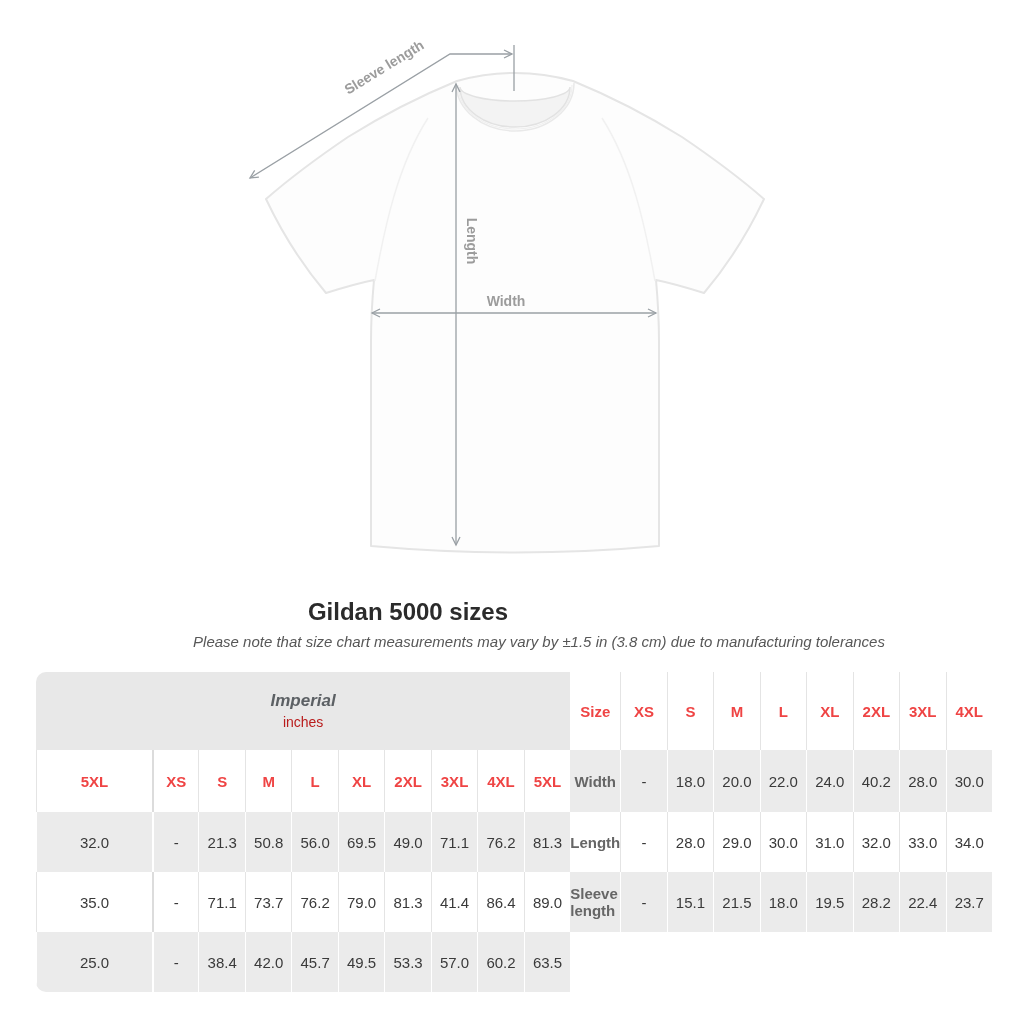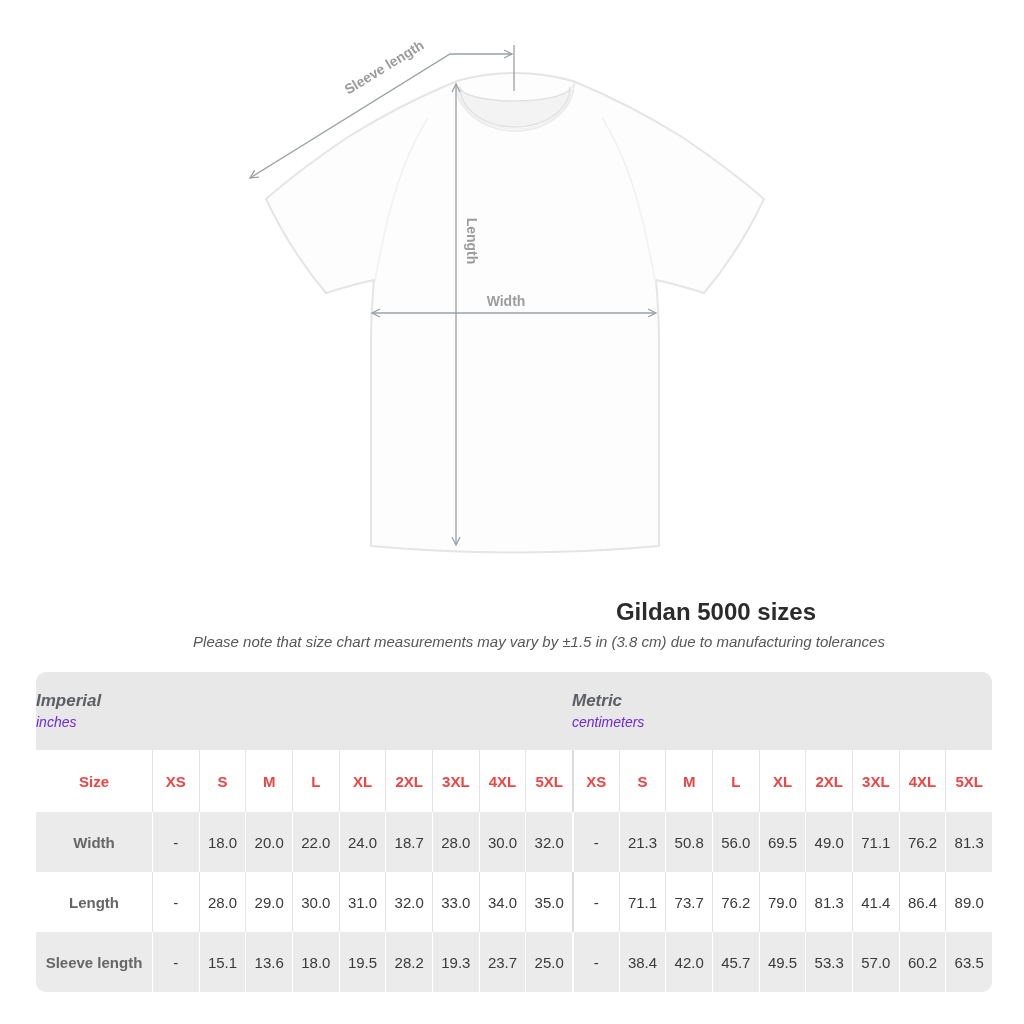--- a/index.html
+++ b/index.html
@@ -1,32 +1,32 @@
 <!DOCTYPE html>
 <html><head>
 <meta charset="utf-8">
 <style>
   html,body{margin:0;padding:0;background:#ffffff;}
   .page{position:relative;width:1024px;height:1024px;background:#ffffff;overflow:hidden;
         font-family:"Liberation Sans","DejaVu Sans",sans-serif;}
   .diagram-svg{position:absolute;left:0;top:0;}
   .diag-label{font-family:"Liberation Sans","DejaVu Sans",sans-serif;font-size:14px;font-weight:700;fill:#9c9c9c;}
-  .page-title{position:absolute;left:0;top:598px;width:816px;text-align:right;margin:0;
+  .page-title{position:absolute;left:0;top:598px;width:816px;text-align:center;margin:0;
               font-size:24px;font-weight:700;color:#2b2b2b;}
   .page-subtitle{position:absolute;left:0;top:633px;width:1024px;text-align:center;margin:0;
                  font-size:15px;font-style:italic;color:#575757;padding-left:27px;}
   .size-table{position:absolute;left:36px;top:672px;width:956px;
               display:grid;grid-template-columns:116px repeat(18,1fr);
               grid-template-rows:78px 62px 60px 60px 60px;
               border-radius:10px;overflow:hidden;background:#ffffff;}
-  .band{background:#e8e8e8;display:flex;flex-direction:column;align-items:flex-start;justify-content:center;grid-row:1;}
+  .band{background:#e8e8e8;display:flex;flex-direction:column;align-items:center;justify-content:center;grid-row:1;}
   .band-left{grid-column:1 / span 10;}
   .band-right{grid-column:11 / span 9;}
   .band .unit-label{font-size:17px;font-weight:700;font-style:italic;color:#5c6064;line-height:22px;}
-  .band .unit-sublabel{font-size:14px;font-style:italic;color:#6d28d9;line-height:20px;}
+  .band .unit-sublabel{font-size:14px;color:#b91c1c;line-height:20px;}
   .cell{display:flex;align-items:center;justify-content:center;font-size:15px;color:#3a3a3a;}
   .hdr{font-weight:700;color:#ef4444;background:#ffffff;}
   .rlab{font-weight:700;color:#666666;}
   .row-gray{background:#ebebeb;}
   .row-white{background:#ffffff;}
   .sep{border-left:1px solid #e4e4e4;}
   .row-gray.sep{border-left-color:#ffffff;}
   .group-start{border-left-width:2px;border-left-style:solid;border-left-color:#dcdcdc;}
   .row-gray.group-start{border-left-color:#ffffff;}
 </style>
@@ -76,24 +76,20 @@
   </svg>
 
   <h1 class="page-title">Gildan 5000 sizes</h1>
   <p class="page-subtitle">Please note that size chart measurements may vary by ±1.5 in (3.8 cm) due to manufacturing tolerances</p>
 
   <div class="size-table">
     <div class="band band-left">
       <div class="unit-label">Imperial</div>
       <div class="unit-sublabel">inches</div>
     </div>
-    <div class="band band-right">
-      <div class="unit-label">Metric</div>
-      <div class="unit-sublabel">centimeters</div>
-    </div>
 
   <div class="cell hdr">Size</div>
       <div class="cell hdr sep">XS</div>
       <div class="cell hdr sep">S</div>
       <div class="cell hdr sep">M</div>
       <div class="cell hdr sep">L</div>
       <div class="cell hdr sep">XL</div>
       <div class="cell hdr sep">2XL</div>
       <div class="cell hdr sep">3XL</div>
       <div class="cell hdr sep">4XL</div>
@@ -106,21 +102,21 @@
       <div class="cell hdr sep">2XL</div>
       <div class="cell hdr sep">3XL</div>
       <div class="cell hdr sep">4XL</div>
       <div class="cell hdr sep">5XL</div>
       <div class="cell rlab row-gray">Width</div>
       <div class="cell row-gray sep">-</div>
       <div class="cell row-gray sep">18.0</div>
       <div class="cell row-gray sep">20.0</div>
       <div class="cell row-gray sep">22.0</div>
       <div class="cell row-gray sep">24.0</div>
-      <div class="cell row-gray sep">18.7</div>
+      <div class="cell row-gray sep">40.2</div>
       <div class="cell row-gray sep">28.0</div>
       <div class="cell row-gray sep">30.0</div>
       <div class="cell row-gray sep">32.0</div>
       <div class="cell row-gray group-start">-</div>
       <div class="cell row-gray sep">21.3</div>
       <div class="cell row-gray sep">50.8</div>
       <div class="cell row-gray sep">56.0</div>
       <div class="cell row-gray sep">69.5</div>
       <div class="cell row-gray sep">49.0</div>
       <div class="cell row-gray sep">71.1</div>
@@ -141,25 +137,25 @@
       <div class="cell row-white sep">73.7</div>
       <div class="cell row-white sep">76.2</div>
       <div class="cell row-white sep">79.0</div>
       <div class="cell row-white sep">81.3</div>
       <div class="cell row-white sep">41.4</div>
       <div class="cell row-white sep">86.4</div>
       <div class="cell row-white sep">89.0</div>
       <div class="cell rlab row-gray">Sleeve length</div>
       <div class="cell row-gray sep">-</div>
       <div class="cell row-gray sep">15.1</div>
-      <div class="cell row-gray sep">13.6</div>
+      <div class="cell row-gray sep">21.5</div>
       <div class="cell row-gray sep">18.0</div>
       <div class="cell row-gray sep">19.5</div>
       <div class="cell row-gray sep">28.2</div>
-      <div class="cell row-gray sep">19.3</div>
+      <div class="cell row-gray sep">22.4</div>
       <div class="cell row-gray sep">23.7</div>
       <div class="cell row-gray sep">25.0</div>
       <div class="cell row-gray group-start">-</div>
       <div class="cell row-gray sep">38.4</div>
       <div class="cell row-gray sep">42.0</div>
       <div class="cell row-gray sep">45.7</div>
       <div class="cell row-gray sep">49.5</div>
       <div class="cell row-gray sep">53.3</div>
       <div class="cell row-gray sep">57.0</div>
       <div class="cell row-gray sep">60.2</div>

